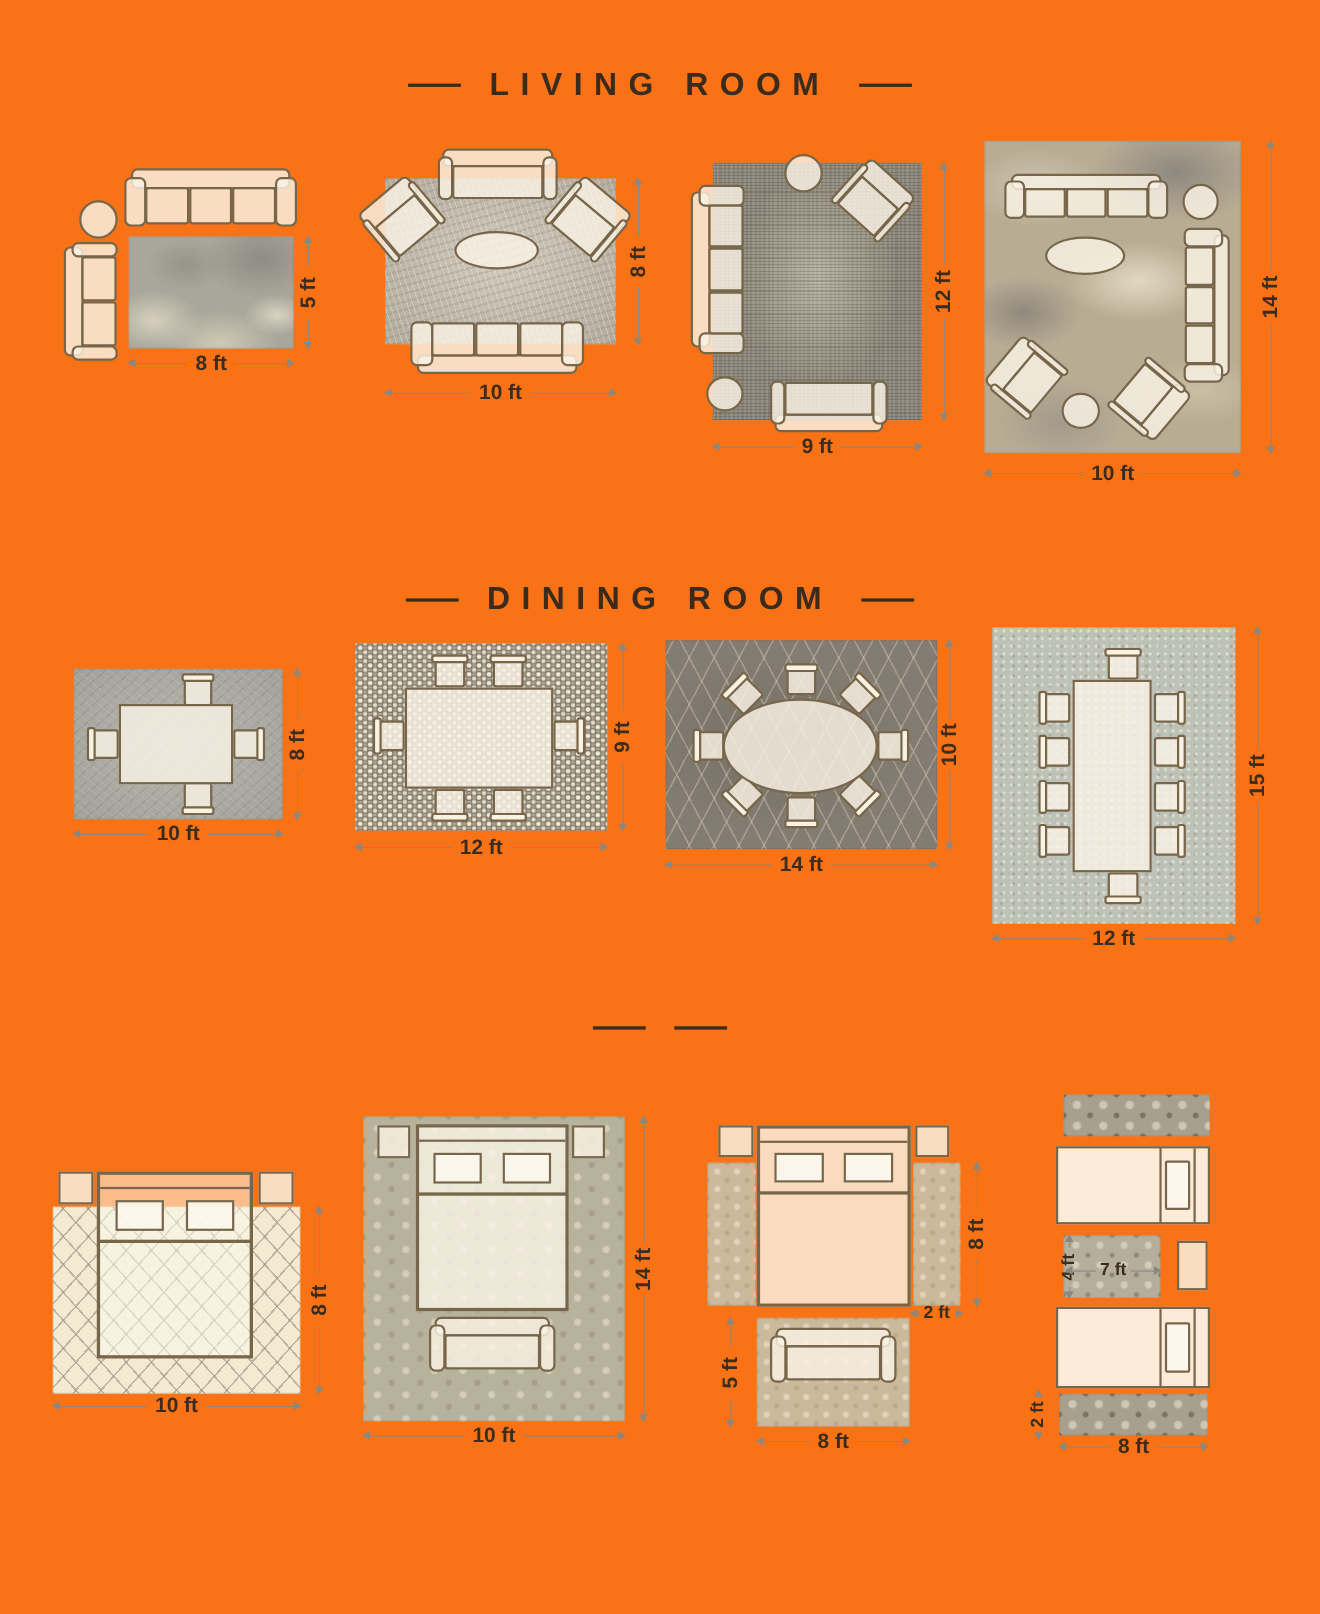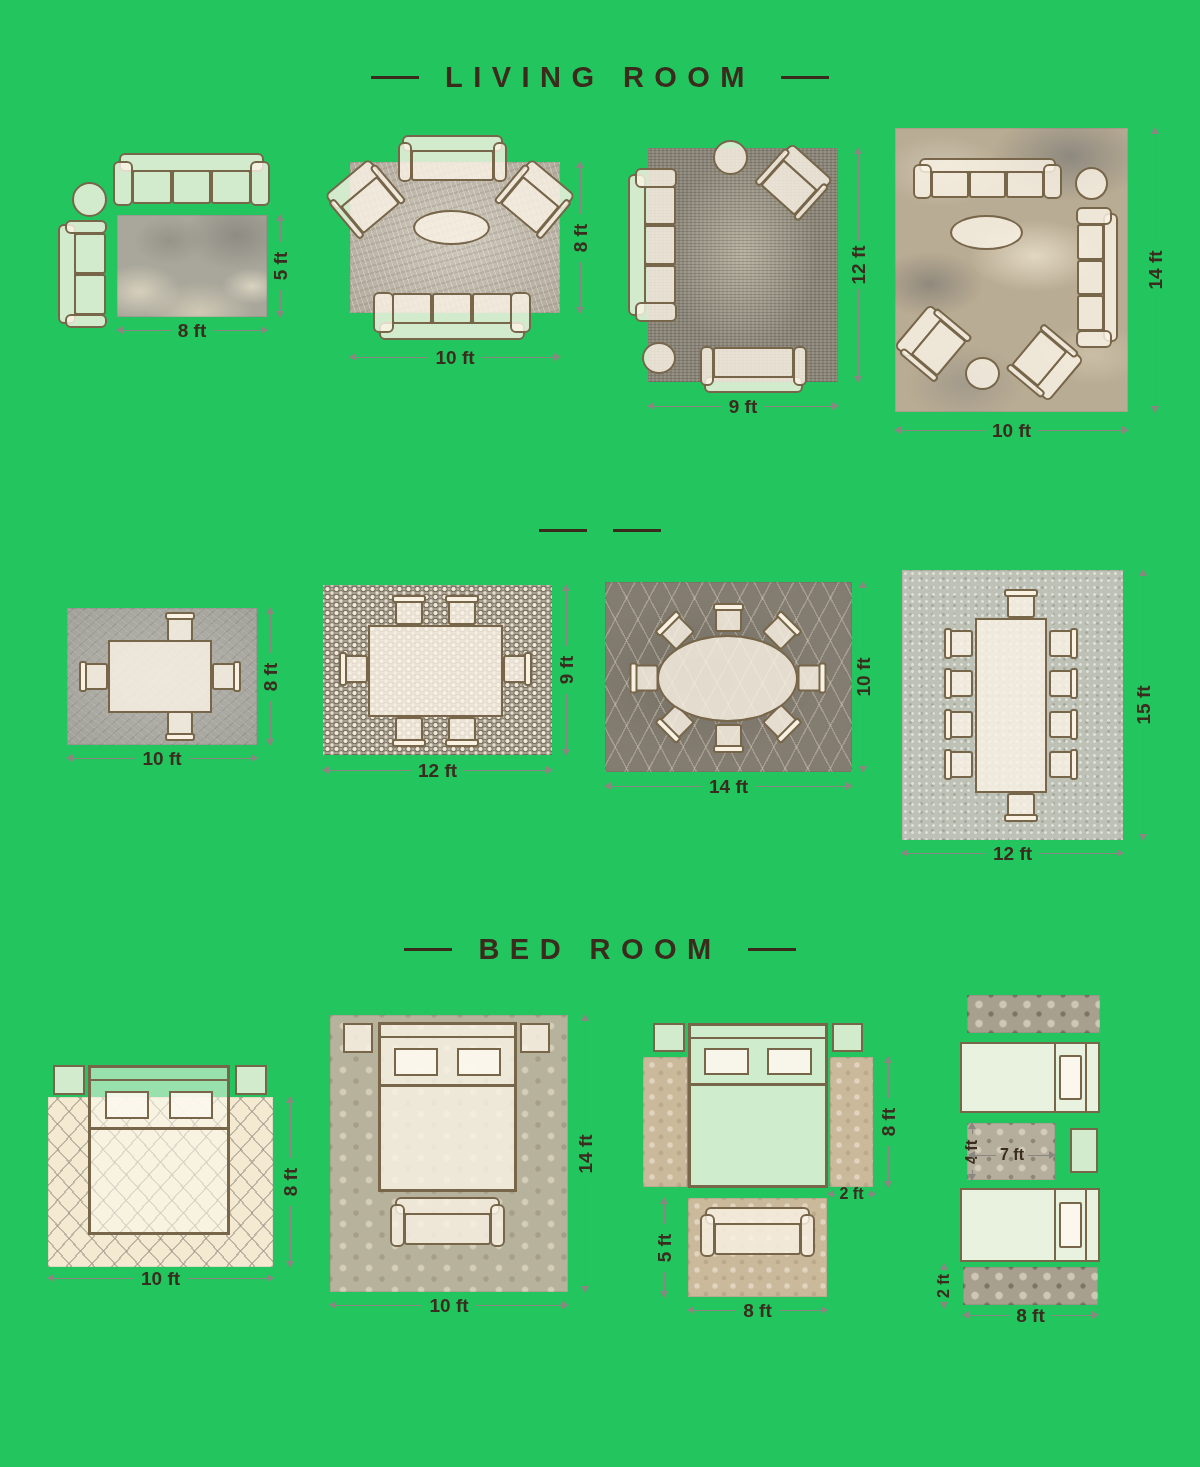--- a/index.html
+++ b/index.html
@@ -1,16 +1,16 @@
 <!DOCTYPE html>
 <html><head>
 <meta charset="utf-8">
 <style>
   html,body{margin:0;padding:0;background:#fff;}
-  .canvas{position:relative;width:1200px;height:1467px;background:#22c55e;overflow:hidden;
+  .canvas{position:relative;width:1200px;height:1467px;background:#f97316;overflow:hidden;
           font-family:"Liberation Sans",sans-serif;}
   
   .sec-head{position:absolute;left:0;width:1200px;display:flex;align-items:center;justify-content:center;gap:26px;}
   .sec-head .dash{width:48px;height:3px;background:#3a2b1d;}
   .sec-head .t{font-size:29px;font-weight:bold;letter-spacing:0.36em;color:#3a2b1d;white-space:nowrap;}
   
   .layout{position:absolute;}
   .rug{position:absolute;z-index:1;box-shadow:inset 0 0 0 1px rgba(0,0,0,0.07);}
   
   .rx-liv1{background-color:#a9a79b;background-image:
@@ -311,20 +311,21 @@
       </div>
     <div class="dim-h" style="left:2px;top:303px;width:233px;">
         <span class="ln l"></span>
         <span class="lb">10 ft</span>
         <span class="ln r"></span>
       </div>
   </div>
 
   <div class="sec-head" style="top:529px;">
     <span class="dash"></span>
+    <span class="t">DINING ROOM</span>
     <span class="dash"></span>
   </div>
 
   <div class="layout" style="left:60px;top:595px;width:250px;height:185px;">
     <div class="rug rx-din1" style="left:7px;top:13px;width:190px;height:137px;"></div>
     <div class="chair c-top" style="left:107px;top:20px;width:26px;height:27px;">
         <div class="seat"></div>
         <div class="back"></div>
       </div>
     <div class="chair c-bottom" style="left:107px;top:116px;width:26px;height:27px;">
@@ -488,21 +489,20 @@
       </div>
     <div class="dim-h" style="left:4px;top:279px;width:221px;">
         <span class="ln l"></span>
         <span class="lb">12 ft</span>
         <span class="ln r"></span>
       </div>
   </div>
 
   <div class="sec-head" style="top:933px;">
     <span class="dash"></span>
-    <span class="t">BED ROOM</span>
     <span class="dash"></span>
   </div>
 
   <div class="layout" style="left:40px;top:1058px;width:270px;height:240px;">
     <div class="rug rx-bed1" style="left:8px;top:39px;width:225px;height:170px;"></div>
     <div class="box" style="left:13px;top:7px;width:32px;height:30px;"></div>
     <div class="box" style="left:195px;top:7px;width:32px;height:30px;"></div>
     <div class="bed-v ghost" style="left:48px;top:7px;width:142px;height:170px;">
         <div class="hb"></div>
         <div class="pl p1"></div>

